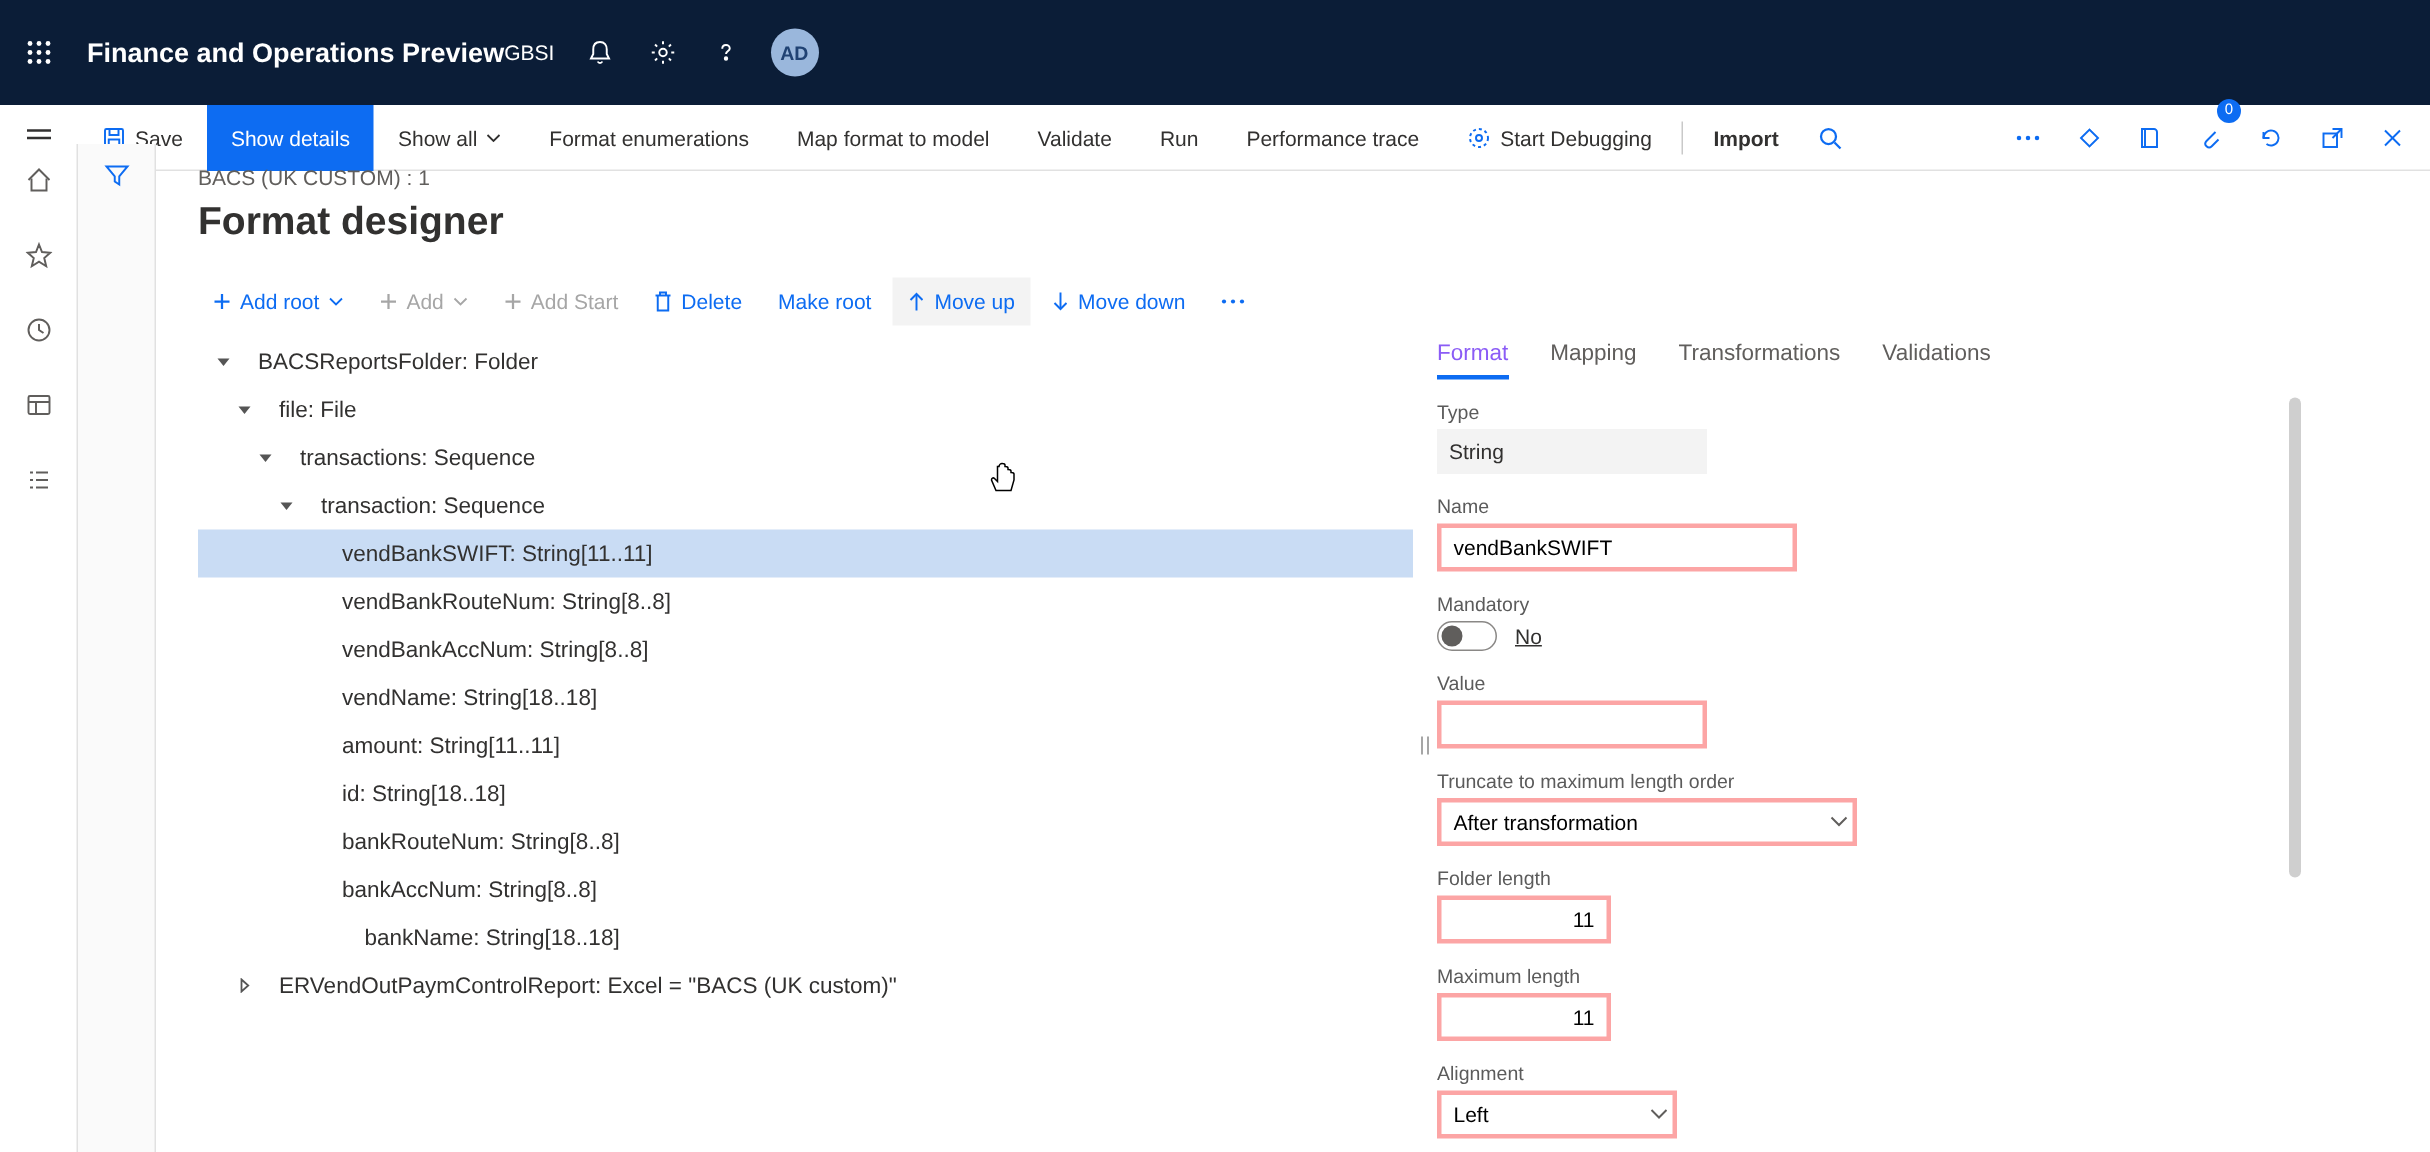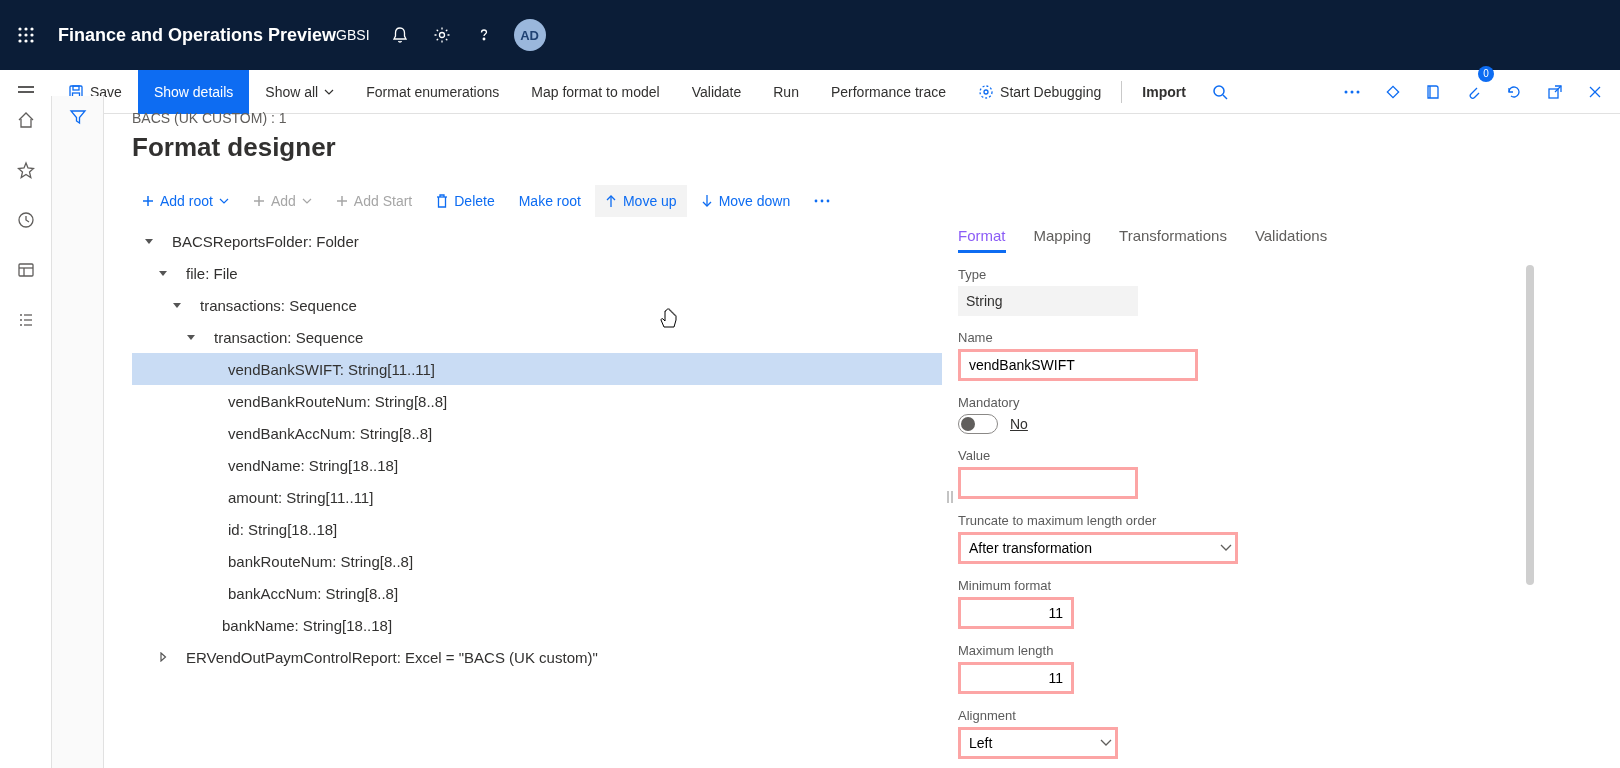--- a/index.html
+++ b/index.html
@@ -406,21 +406,21 @@
         <div class="tree-row" style="padding-left: 66px;">
           <span class="caret"></span>
           <span style="margin-left: 10px;">bankRouteNum: String[8..8]</span>
         </div>
         <div class="tree-row" style="padding-left: 66px;">
           <span class="caret"></span>
           <span style="margin-left: 10px;">bankAccNum: String[8..8]</span>
         </div>
         <div class="tree-row" style="padding-left: 66px;">
           <span class="caret"></span>
-          <span style="margin-left: 4px;">bankName: String[18..18]</span>
+          <span style="margin-left: 25px;">bankName: String[18..18]</span>
         </div>
         <div class="tree-row" style="padding-left: 24px;">
           <span class="caret">
             <svg width="10" height="10" viewBox="0 0 10 10" fill="none" stroke="#555" stroke-width="1.2">
               <path d="M3 1 L7.5 5 L3 9 Z" fill="#fff"></path>
             </svg>
           </span>
           <span style="margin-left: 10px;">ERVendOutPaymControlReport: Excel = "BACS (UK custom)"</span>
         </div>
       </div>
@@ -470,21 +470,21 @@
           <input class="fld-input" readonly="" value="After transformation" style="">
           <span class="select-caret">
               <svg width="12" height="8" viewBox="0 0 12 8" fill="none" stroke="#605e5c" stroke-width="1.3">
                 <path d="M1 1 L6 6 L11 1"></path>
               </svg>
             </span>
         </div>
       </div>
 
       <div class="fld">
-        <div class="fld-label">Minimum format</div>
+        <div class="fld-label">Folder length</div>
         <input class="fld-input num" value="11" style="">
       </div>
 
       <div class="fld">
         <div class="fld-label">Maximum length</div>
         <input class="fld-input num" value="11" style="">
       </div>
 
       <div class="fld">
         <div class="fld-label">Alignment</div>

